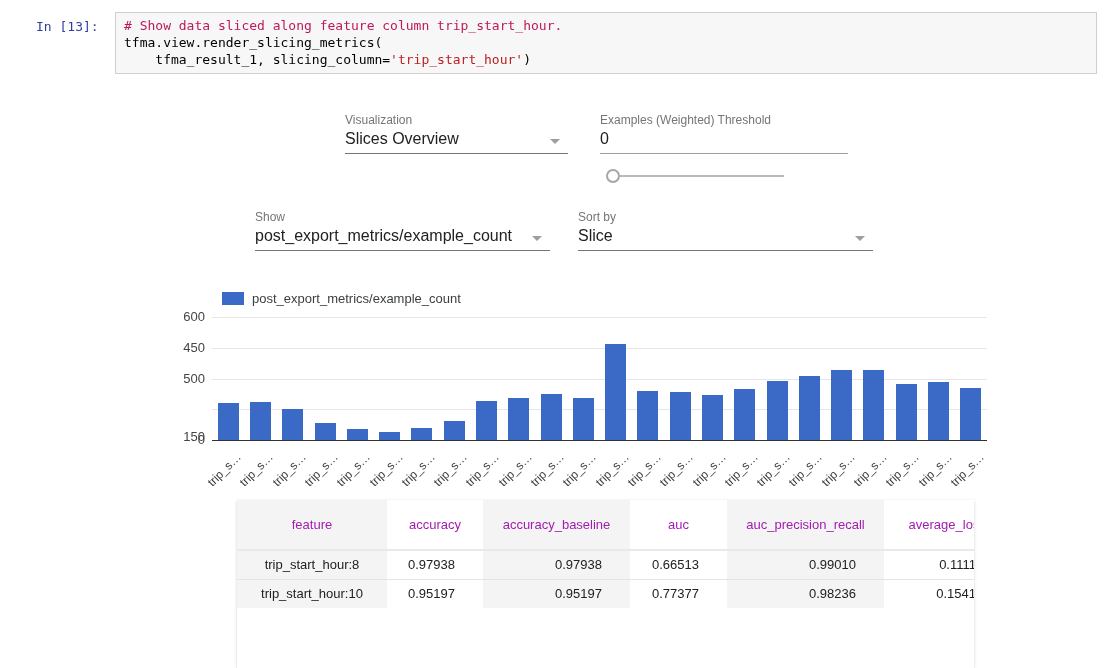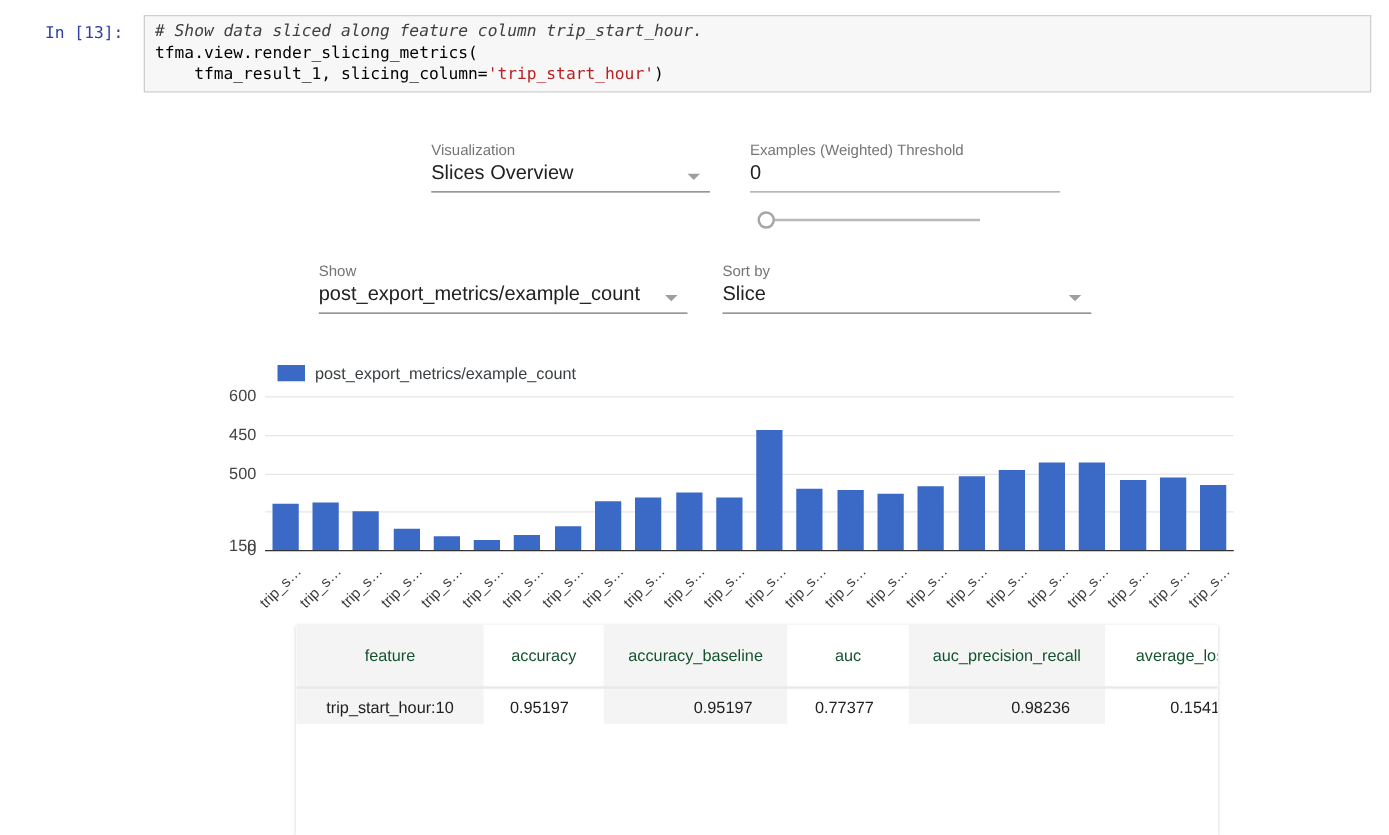--- a/index.html
+++ b/index.html
@@ -12,21 +12,21 @@
   .cell-prompt {
     position:absolute; left:36px; top:19px;
     font-family:"DejaVu Sans Mono", monospace; font-size:13px; color:#303F9F;
   }
   .code-box {
     position:absolute; left:115px; top:12px; width:982px; height:62px;
     background:#f7f7f7; border:1px solid #cfcfcf; padding:4px 8px;
     font-family:"DejaVu Sans Mono", monospace; font-size:13px; line-height:17px;
     white-space:pre; overflow:hidden;
   }
-  .code-comment { color:#404040; font-style:italic; }
+  .code-comment { color:#be185d; }
   .code-plain   { color:#000000; }
   .code-string  { color:#BA2121; }
   
   .ctl-label { position:absolute; font-size:12px; color:#757575; }
   .ctl-select {
     position:absolute; height:24px; font-size:16px; color:#212121;
     border-bottom:1px solid #757575; cursor:pointer;
   }
   .ctl-input {
     position:absolute; height:24px; font-size:16px; color:#212121;
@@ -57,21 +57,21 @@
     position:absolute; width:64px; text-align:right; font-size:12px; color:#3c3c3c;
     transform:rotate(-45deg); transform-origin:100% 0; white-space:nowrap;
   }
   
   #metrics-table-wrap {
     position:absolute; left:237px; top:500px; width:737px; height:168px;
     overflow:hidden; box-shadow:0 1px 3px rgba(0,0,0,.18);
   }
   #metrics-table { border-collapse:collapse; table-layout:fixed; width:767px; font-size:13px; }
   #metrics-table th {
-    height:50px; font-weight:normal; color:#14532d; text-align:center; background:#ffffff;
+    height:50px; font-weight:normal; color:#a21caf; text-align:center; background:#ffffff;
   }
   #metrics-table td { height:29px; color:#212121; background:#ffffff; }
   #metrics-table tbody tr { border-top:1px solid #e4e4e4; }
   #metrics-table thead tr { border-bottom:2px solid #e9e9e9; }
   #metrics-table .stripe { background:#f4f4f4; }
   #metrics-table td.feat { text-align:center; }
   #metrics-table td.num  { text-align:right; padding-right:28px; }
 </style>
 </head>
 <body>
@@ -184,20 +184,28 @@
           <th class="stripe">feature</th>
           <th>accuracy</th>
           <th class="stripe">accuracy_baseline</th>
           <th>auc</th>
           <th class="stripe">auc_precision_recall</th>
           <th>average_los</th>
         </tr>
       </thead>
     <tbody id="mt-body">
         <tr>
+          <td class="feat stripe">trip_start_hour:8</td>
+          <td class="num">0.97938</td>
+          <td class="num stripe">0.97938</td>
+          <td class="num">0.66513</td>
+          <td class="num stripe">0.99010</td>
+          <td class="num">0.1111</td>
+        </tr>
+        <tr>
           <td class="feat stripe">trip_start_hour:10</td>
           <td class="num">0.95197</td>
           <td class="num stripe">0.95197</td>
           <td class="num">0.77377</td>
           <td class="num stripe">0.98236</td>
           <td class="num">0.1541</td>
         </tr>
       </tbody>
   </table>
 </div>

